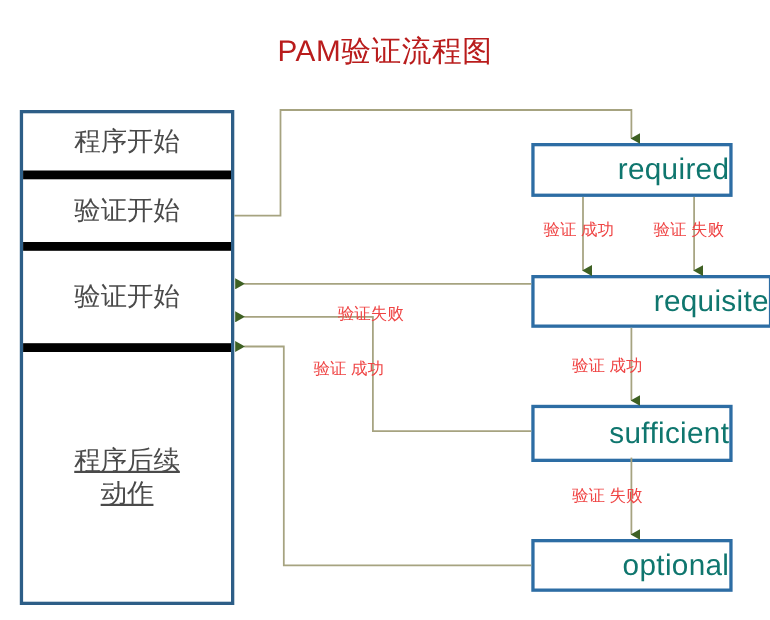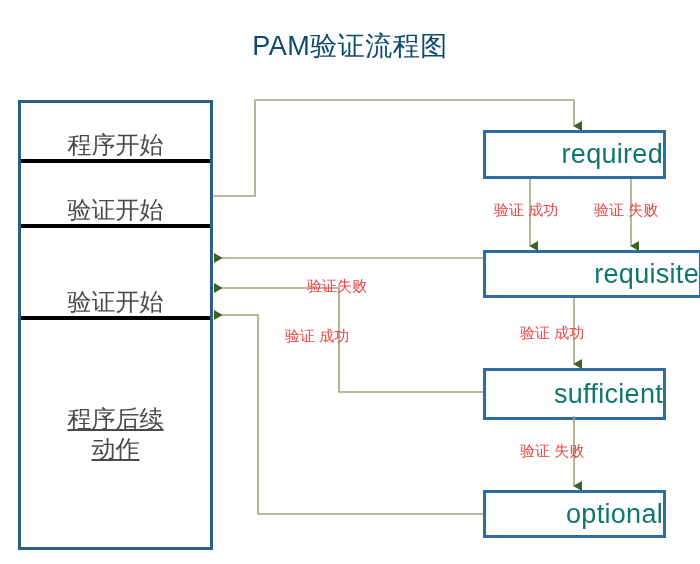--- a/index.html
+++ b/index.html
@@ -22,21 +22,21 @@
     width: 700px;
     height: 564px;
   }
   .title {
     position: absolute;
     left: 0;
     top: 28px;
     width: 700px;
     text-align: center;
     font-size: 27px;
-    color: #0c4a6e;
+    color: #b91c1c;
     letter-spacing: 0.5px;
     white-space: nowrap;
   }
 
   
   .left-column {
     position: absolute;
     left: 18px;
     top: 100px;
     width: 195px;
@@ -52,22 +52,21 @@
     box-sizing: border-box;
     display: flex;
     align-items: center;
     justify-content: center;
     text-align: center;
     font-size: 24px;
     color: #4a4a4a;
     line-height: 1.22;
   }
   .lc-cell.divided {
-    border-bottom: 4px solid #000000;
-    align-items: flex-end;
+    border-bottom: 8px solid #000000;
   }
 
   
   .stage-box {
     position: absolute;
     box-sizing: border-box;
     border: 3px solid #2d6da4;
     background: #ffffff;
     display: flex;
     align-items: center;

